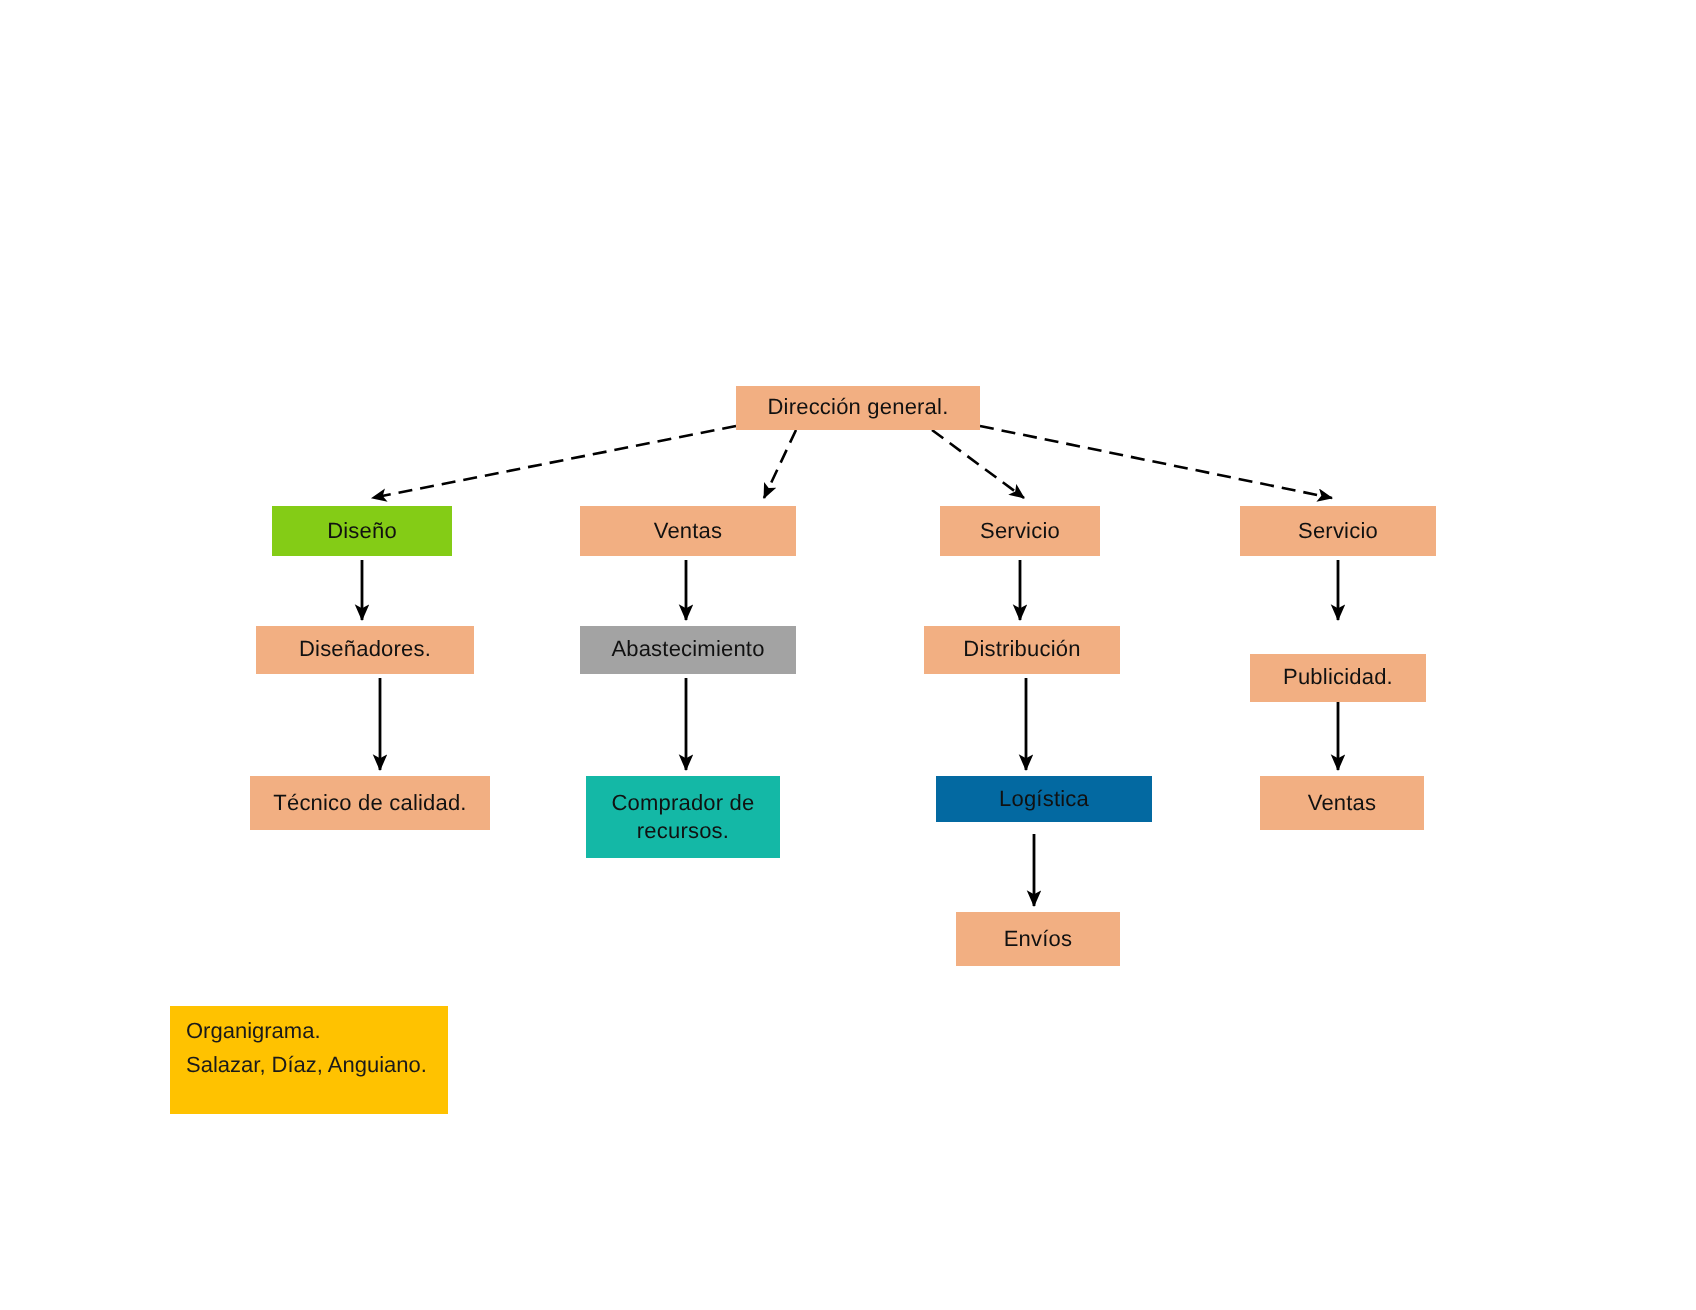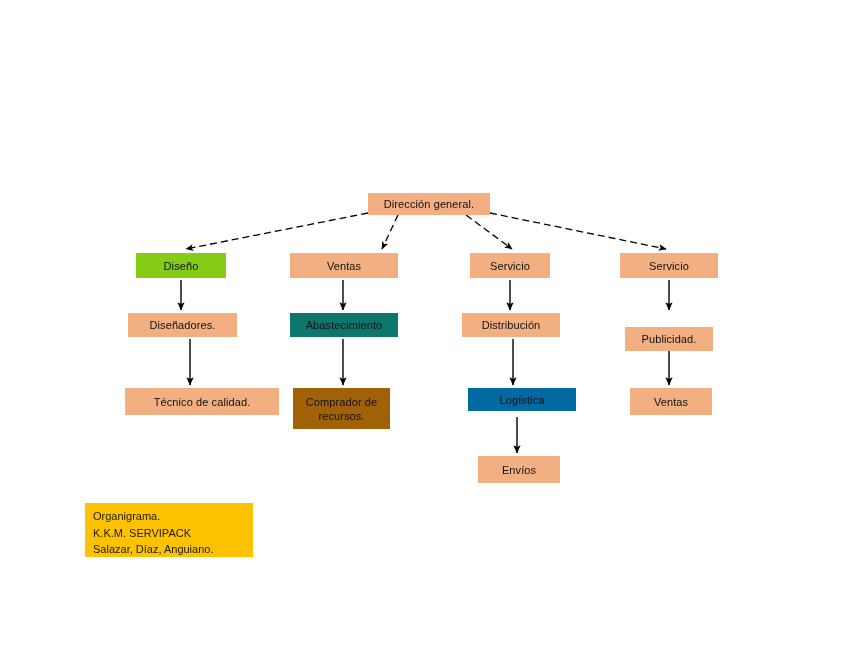--- a/index.html
+++ b/index.html
@@ -95,45 +95,44 @@
       </div>
       <div class="node" style="left: 470px; top: 253px; width: 80px; height: 25px; background: rgb(242, 175, 130);">
         <span>Servicio</span>
       </div>
       <div class="node" style="left: 620px; top: 253px; width: 98px; height: 25px; background: rgb(242, 175, 130);">
         <span>Servicio</span>
       </div>
       <div class="node" style="left: 128px; top: 313px; width: 109px; height: 24px; background: rgb(242, 175, 130);">
         <span>Diseñadores.</span>
       </div>
-      <div class="node" style="left: 290px; top: 313px; width: 108px; height: 24px; background: #0f766e;">
+      <div class="node" style="left: 290px; top: 313px; width: 108px; height: 24px; background: #a3a3a3;">
         <span>Abastecimiento</span>
       </div>
       <div class="node" style="left: 462px; top: 313px; width: 98px; height: 24px; background: rgb(242, 175, 130);">
         <span>Distribución</span>
       </div>
       <div class="node" style="left: 625px; top: 327px; width: 88px; height: 24px; background: rgb(242, 175, 130);">
         <span>Publicidad.</span>
       </div>
-      <div class="node" style="left: 125px; top: 388px; width: 154px; height: 27px; background: rgb(242, 175, 130);">
+      <div class="node" style="left: 125px; top: 388px; width: 120px; height: 27px; background: rgb(242, 175, 130);">
         <span>Técnico de calidad.</span>
       </div>
-      <div class="node" style="left: 293px; top: 388px; width: 97px; height: 41px; background: #a16207;">
+      <div class="node" style="left: 293px; top: 388px; width: 97px; height: 41px; background: #14b8a6;">
         <span>Comprador de recursos.</span>
       </div>
       <div class="node" style="left: 468px; top: 388px; width: 108px; height: 23px; background: #0369a1;">
         <span>Logística</span>
       </div>
       <div class="node" style="left: 630px; top: 388px; width: 82px; height: 27px; background: rgb(242, 175, 130);">
         <span>Ventas</span>
       </div>
       <div class="node" style="left: 478px; top: 456px; width: 82px; height: 27px; background: rgb(242, 175, 130);">
         <span>Envíos</span>
       </div>
     </div>
 
-  <div class="legend" id="legend-box" style="left: 85px; top: 503px; width: 168px; height: 54px; background: rgb(255, 194, 0);">
+  <div class="legend" id="legend-box" style="left: 85px; top: 503px; width: 139px; height: 54px; background: rgb(255, 194, 0);">
       <div>Organigrama.</div>
-      <div>K.K.M. SERVIPACK</div>
       <div>Salazar, Díaz, Anguiano.</div>
     </div>
 
 </div>
 
 </body></html>

